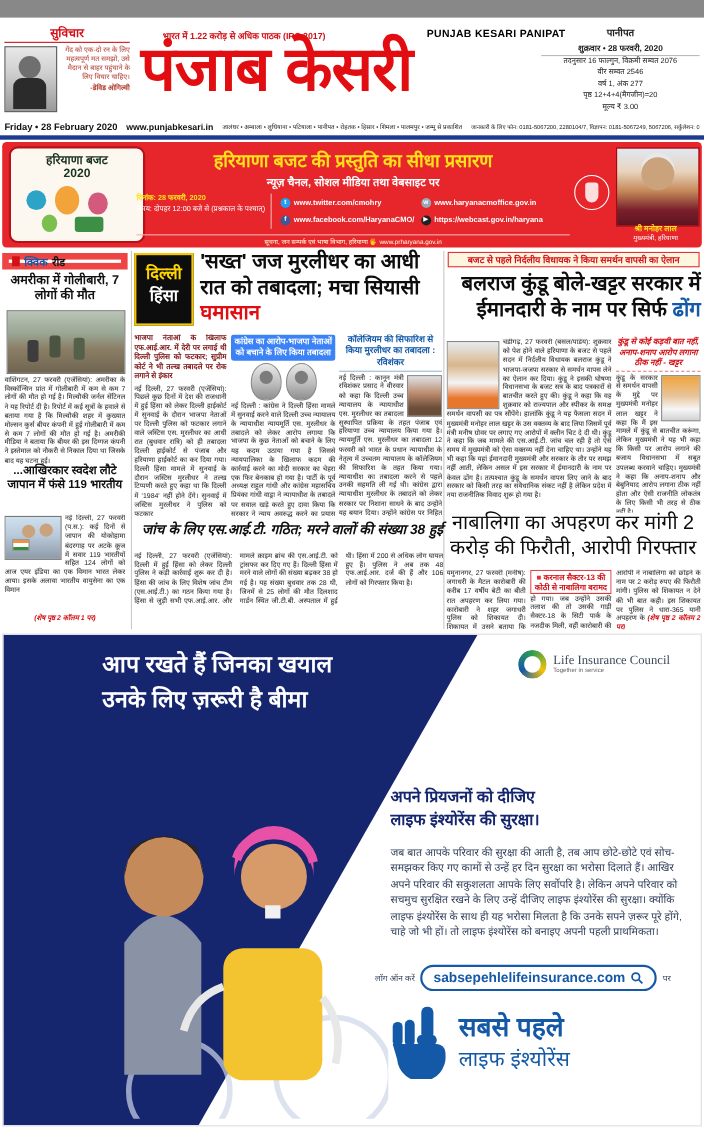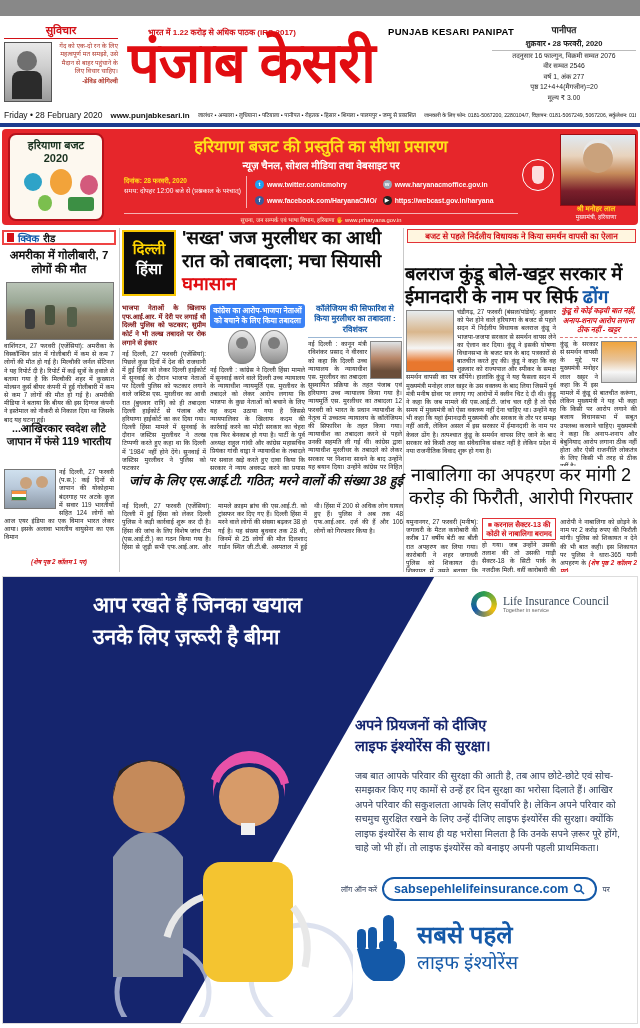--- a/index.html
+++ b/index.html
@@ -15,28 +15,28 @@
   .suvichar-photo:after{content:"";position:absolute;left:7px;top:28px;width:30px;height:28px;border-radius:8px 8px 0 0;background:#2b2b2b;}
   .suvichar-quote{font-size:6.4px;line-height:1.3;color:#b03a2e;text-align:right;}
   .suvichar-author{display:block;font-weight:bold;margin-top:2px;}
   .readers-note{left:148px;top:10px;width:230px;color:#d21016;font-size:8px;font-weight:bold;}
   .edition-label{left:388px;top:10px;width:170px;color:#000;font-size:9.5px;font-weight:bold;letter-spacing:.3px;}
   .paper-title{left:128px;top:18px;width:360px;font-size:56px;line-height:1.05;font-weight:800;color:#e10d11;letter-spacing:-1px;}
   .mast-info{left:492px;top:8px;width:144px;text-align:center;font-size:6.8px;line-height:1.55;color:#222;}
   .mast-info .city{font-weight:bold;font-size:9px;}
   .mast-info .dline{font-weight:bold;font-size:7.6px;border-bottom:1px solid #bbb;}
   .dateline{left:0;top:92px;width:640px;height:14px;display:flex;align-items:center;gap:8px;padding:0 4px;box-sizing:border-box;}
-  .date-en{font-weight:normal;font-size:8.5px;white-space:nowrap;text-align:right;}
+  .date-en{font-weight:bold;font-size:8.5px;white-space:nowrap;text-align:right;}
   .site{font-weight:bold;font-size:8px;white-space:nowrap;}
   .cities{font-size:5.6px;white-space:nowrap;overflow:hidden;}
   .contacts{font-size:5.2px;white-space:nowrap;overflow:hidden;flex:1;text-align:right;}
   .blue-bar{left:0;top:107px;width:640px;height:4px;background:#1d3c8f;}
   
   .banner{left:2px;top:113px;width:636px;height:96px;background:#e6262b;border-radius:4px;}
-  .budget-badge{left:6px;top:4px;width:96px;height:88px;background:#fdf8ef;border:2px solid #b5121b;border-radius:8px;box-sizing:border-box;text-align:center;overflow:hidden;}
+  .budget-badge{left:6px;top:4px;width:124px;height:88px;background:#fdf8ef;border:2px solid #b5121b;border-radius:8px;box-sizing:border-box;text-align:center;overflow:hidden;}
   .budget-badge .t1{font-weight:800;font-size:11px;color:#19311f;margin-top:2px;}
   .budget-badge .t2{font-weight:800;font-size:11px;color:#19311f;}
   .toon{position:absolute;border-radius:50%;}
   .banner-head{left:122px;top:5px;width:394px;text-align:center;color:#ffe11a;font-weight:800;font-size:16.5px;}
   .banner-sub{left:122px;top:29px;width:394px;text-align:center;color:#fff;font-weight:bold;font-size:10px;}
   .banner-details{left:122px;top:47px;width:394px;display:flex;gap:8px;}
   .bd-left{width:118px;border-right:1px solid #f6b1b3;padding-right:4px;color:#fff;font-size:6.6px;line-height:1.45;}
   .bd-left b{color:#ffe11a;}
   .bd-links{flex:1;display:grid;grid-template-columns:1fr 1.15fr;grid-auto-rows:16px;column-gap:6px;align-items:center;color:#fff;font-size:6.8px;font-weight:bold;}
   .lnk{display:flex;align-items:center;gap:3px;white-space:nowrap;}
@@ -45,21 +45,21 @@
   .emblem{left:520px;top:30px;width:32px;height:32px;border:1.5px solid #fff;border-radius:50%;box-sizing:border-box;}
   .emblem:before{content:"";position:absolute;left:9px;top:6px;width:12px;height:18px;background:#fff;opacity:.85;border-radius:3px 3px 6px 6px;}
   .cm-photo{left:558px;top:5px;width:74px;height:70px;background:linear-gradient(180deg,#dfe9f2 0%,#e8d3bd 30%,#c58a5a 55%,#7a1f2b 80%,#5d1420 100%);border:1px solid #9e0d14;position:relative;}
   .cm-photo:before{content:"";position:absolute;left:22px;top:8px;width:30px;height:30px;border-radius:50%;background:#caa27c;box-shadow:0 -4px 0 0 #e8e8e8;}
   .cm-name{left:552px;top:76px;width:84px;text-align:center;color:#ffe11a;font-weight:bold;font-size:7px;line-height:1.25;}
   .cm-title{color:#fff;font-weight:normal;font-size:6px;display:block;}
   
   .vline{width:1px;background:#c9c9c9;top:212px;height:344px;}
   .body-txt{font-size:6.3px;line-height:1.3;text-align:justify;color:#1c1c1c;}
   .cont-note{color:#d21016;font-weight:bold;font-style:italic;}
-  .quick-head{left:2px;top:214px;width:114px;height:15px;border:2px solid #ef4444;display:flex;align-items:center;gap:4px;padding-left:3px;box-sizing:border-box;}
+  .quick-head{left:2px;top:214px;width:114px;height:15px;border:6px solid #ef4444;display:flex;align-items:center;gap:4px;padding-left:3px;box-sizing:border-box;}
   .quick-flag{width:7px;height:9px;background:#d21016;flex:none;}
   .quick-head b{font-size:10px;color:#1459a8;}
   .quick-head span{font-size:10px;color:#111;font-weight:bold;}
   .qr1-title{left:2px;top:233px;width:114px;text-align:center;font-weight:800;font-size:11.5px;line-height:1.2;}
   .qr1-photo{left:6px;top:266px;width:106px;height:56px;border:1px solid #777;
      background:linear-gradient(180deg,#b9c4b6 0%,#9aa795 35%,#8b7f67 60%,#6f6450 100%);position:relative;}
   .qr1-photo:before{content:"";position:absolute;left:38px;top:22px;width:10px;height:20px;background:#4a5440;border-radius:3px;box-shadow:22px 2px 0 0 #55604a,-20px 4px 0 0 #3d3d3d;}
   .qr1-body{left:4px;top:326px;width:110px;height:94px;overflow:hidden;}
   .qr2-title{left:2px;top:406px;width:114px;text-align:center;font-weight:800;font-size:10.5px;line-height:1.25;}
   .qr2-body{left:4px;top:452px;width:110px;height:92px;overflow:hidden;}
@@ -81,21 +81,21 @@
   .congress-photos{display:flex;justify-content:center;gap:4px;margin:2px 0;}
   .oval{width:26px;height:32px;border-radius:50% 50% 45% 45%;background:linear-gradient(180deg,#e9e9e9 0%,#bdbdbd 55%,#8f8f8f 100%);border:1px solid #888;position:relative;}
   .oval:before{content:"";position:absolute;left:7px;top:6px;width:12px;height:12px;border-radius:50%;background:#7c7c7c;}
   .mcol3{left:308px;top:288px;width:94px;height:166px;overflow:hidden;}
   .bluebox-title{color:#1459a8;font-weight:bold;font-size:8px;line-height:1.3;text-align:center;border-bottom:1px solid #9bb7d4;padding-bottom:2px;margin-bottom:2px;}
   .rs-photo{float:right;width:30px;height:36px;margin:1px 0 1px 3px;border:1px solid #888;background:linear-gradient(180deg,#dfe3e6 0%,#b9886a 45%,#6b4e3a 80%);}
   .sit-head{left:128px;top:456px;width:276px;font-style:italic;font-weight:800;font-size:12.5px;text-align:center;color:#0d0d0d;}
   .sit-body{left:122px;top:486px;width:281px;height:68px;column-count:3;column-gap:7px;overflow:hidden;}
   
   .strip{left:407px;top:213px;width:229px;height:14px;background:#fff6e0;border:1px solid #e23337;box-sizing:border-box;color:#d21016;font-weight:bold;font-size:8.3px;text-align:center;line-height:12px;}
-  .kundu-head{left:405px;top:246px;width:232px;font-weight:800;font-size:18.5px;line-height:1.25;text-align:left;color:#0d0d0d;}
+  .kundu-head{left:405px;top:230px;width:232px;font-weight:800;font-size:18.5px;line-height:1.25;text-align:right;color:#0d0d0d;}
   .kundu-body{left:406px;top:292px;width:150px;height:158px;overflow:hidden;}
   .kundu-photo{float:left;width:46px;height:60px;margin:2px 3px 1px 0;border:1px solid #888;
       background:linear-gradient(180deg,#e7ecef 0%,#d9b68c 35%,#f5f5f5 62%,#e8772e 85%);}
   .khattar-box{left:560px;top:290px;width:77px;height:160px;overflow:hidden;}
   .khattar-title{color:#d21016;font-weight:bold;font-style:italic;font-size:7.4px;line-height:1.3;text-align:center;border-bottom:1px dashed #d77;padding-bottom:2px;margin-bottom:2px;}
   .khattar-photo{float:right;width:34px;height:40px;margin:1px 0 1px 3px;border:1px solid #888;
       background:linear-gradient(180deg,#f0a43c 0%,#e8c49a 45%,#f7f7f7 75%,#d2d2d2 100%);}
   .kidnap-head{left:404px;top:448px;width:234px;font-weight:400;font-size:18px;line-height:1.25;text-align:center;color:#0d0d0d;}
   .kid-c1{left:406px;top:502px;width:72px;height:54px;overflow:hidden;}
   .kid-c2{left:482px;top:502px;width:74px;height:54px;overflow:hidden;}

